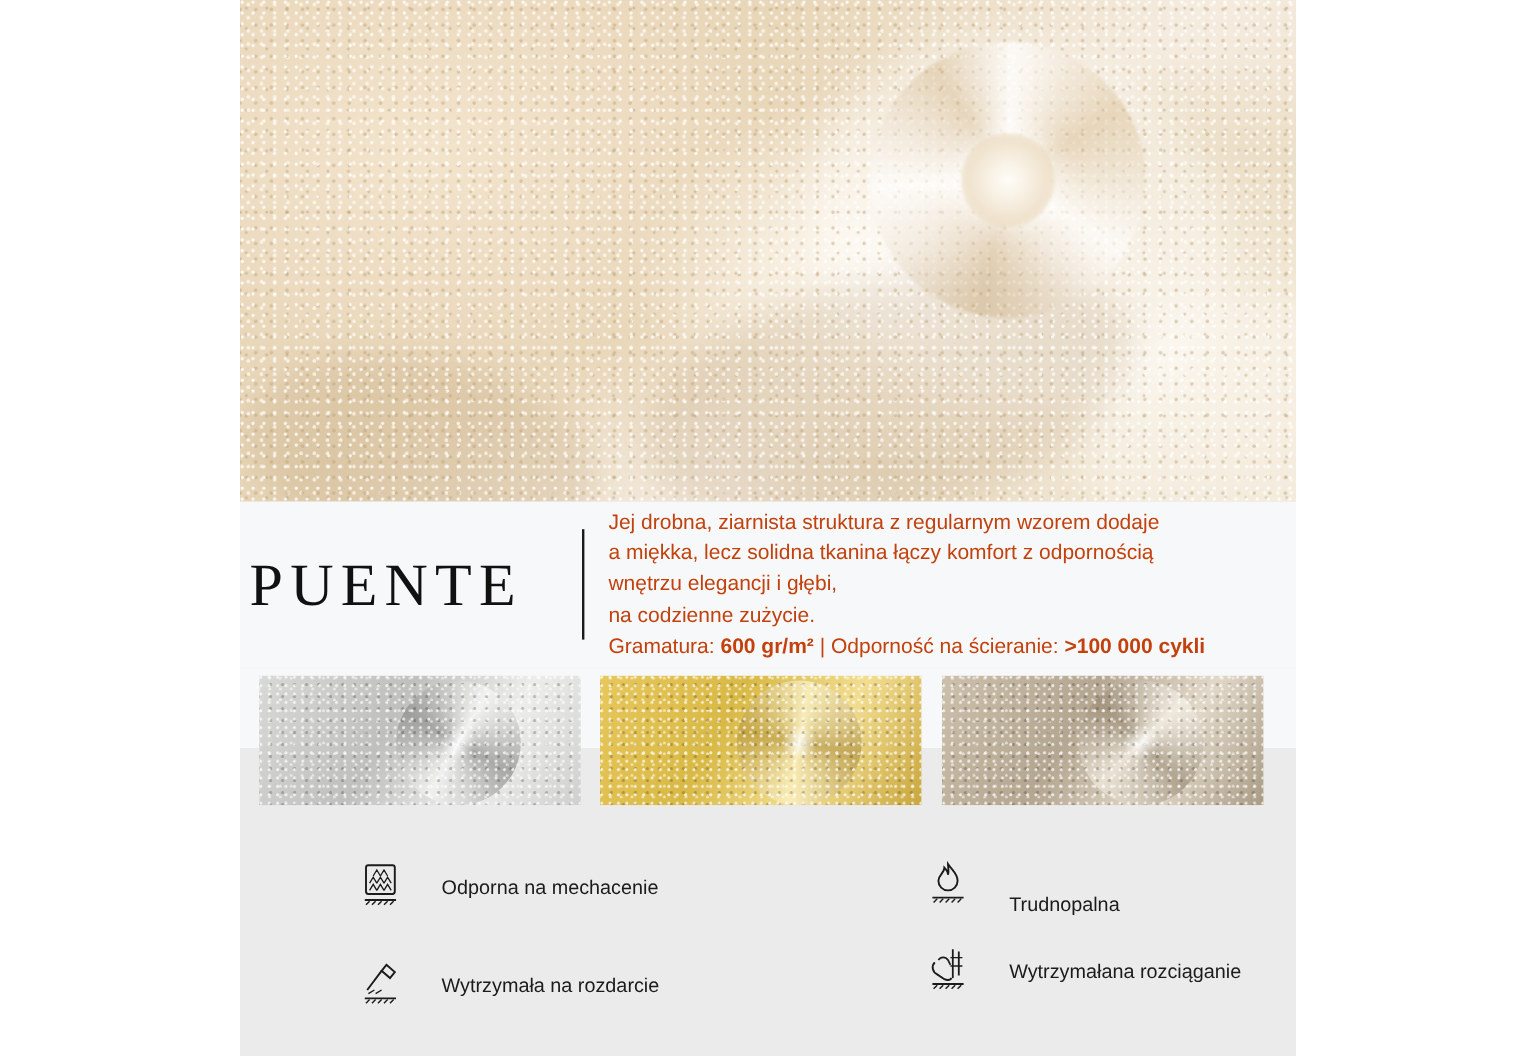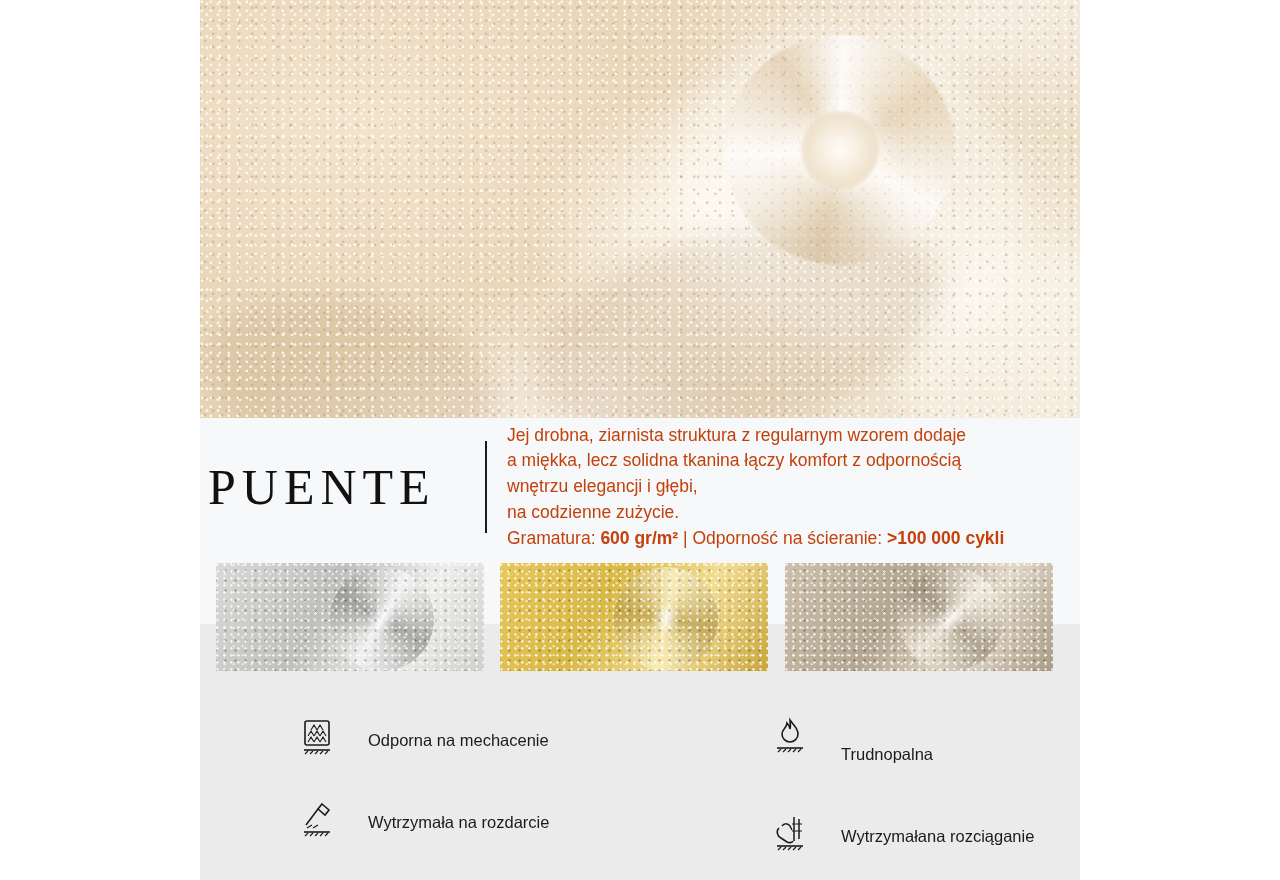--- a/index.html
+++ b/index.html
@@ -186,21 +186,21 @@
   }
   .feat {
     position: absolute;
     display: flex;
     align-items: center;
     gap: 29px;
   }
   .feat.f1 { left: 95px;  top: 28px; }
   .feat.f2 { left: 95px;  top: 110px; text-align: right; }
   .feat.f3 { left: 568px; top: 26px; align-items: flex-end; }
-  .feat.f4 { left: 568px; top: 124px; }
+  .feat.f4 { left: 568px; top: 98px; }
   .feat-ico {
     width: 44px; height: 52px;
     display: flex; align-items: center; justify-content: center;
     flex: 0 0 44px;
   }
   .feat-ico svg { display: block; }
   .feat-label {
     font-size: 16.5px;
     color: #1b1b1b;
     white-space: nowrap;

